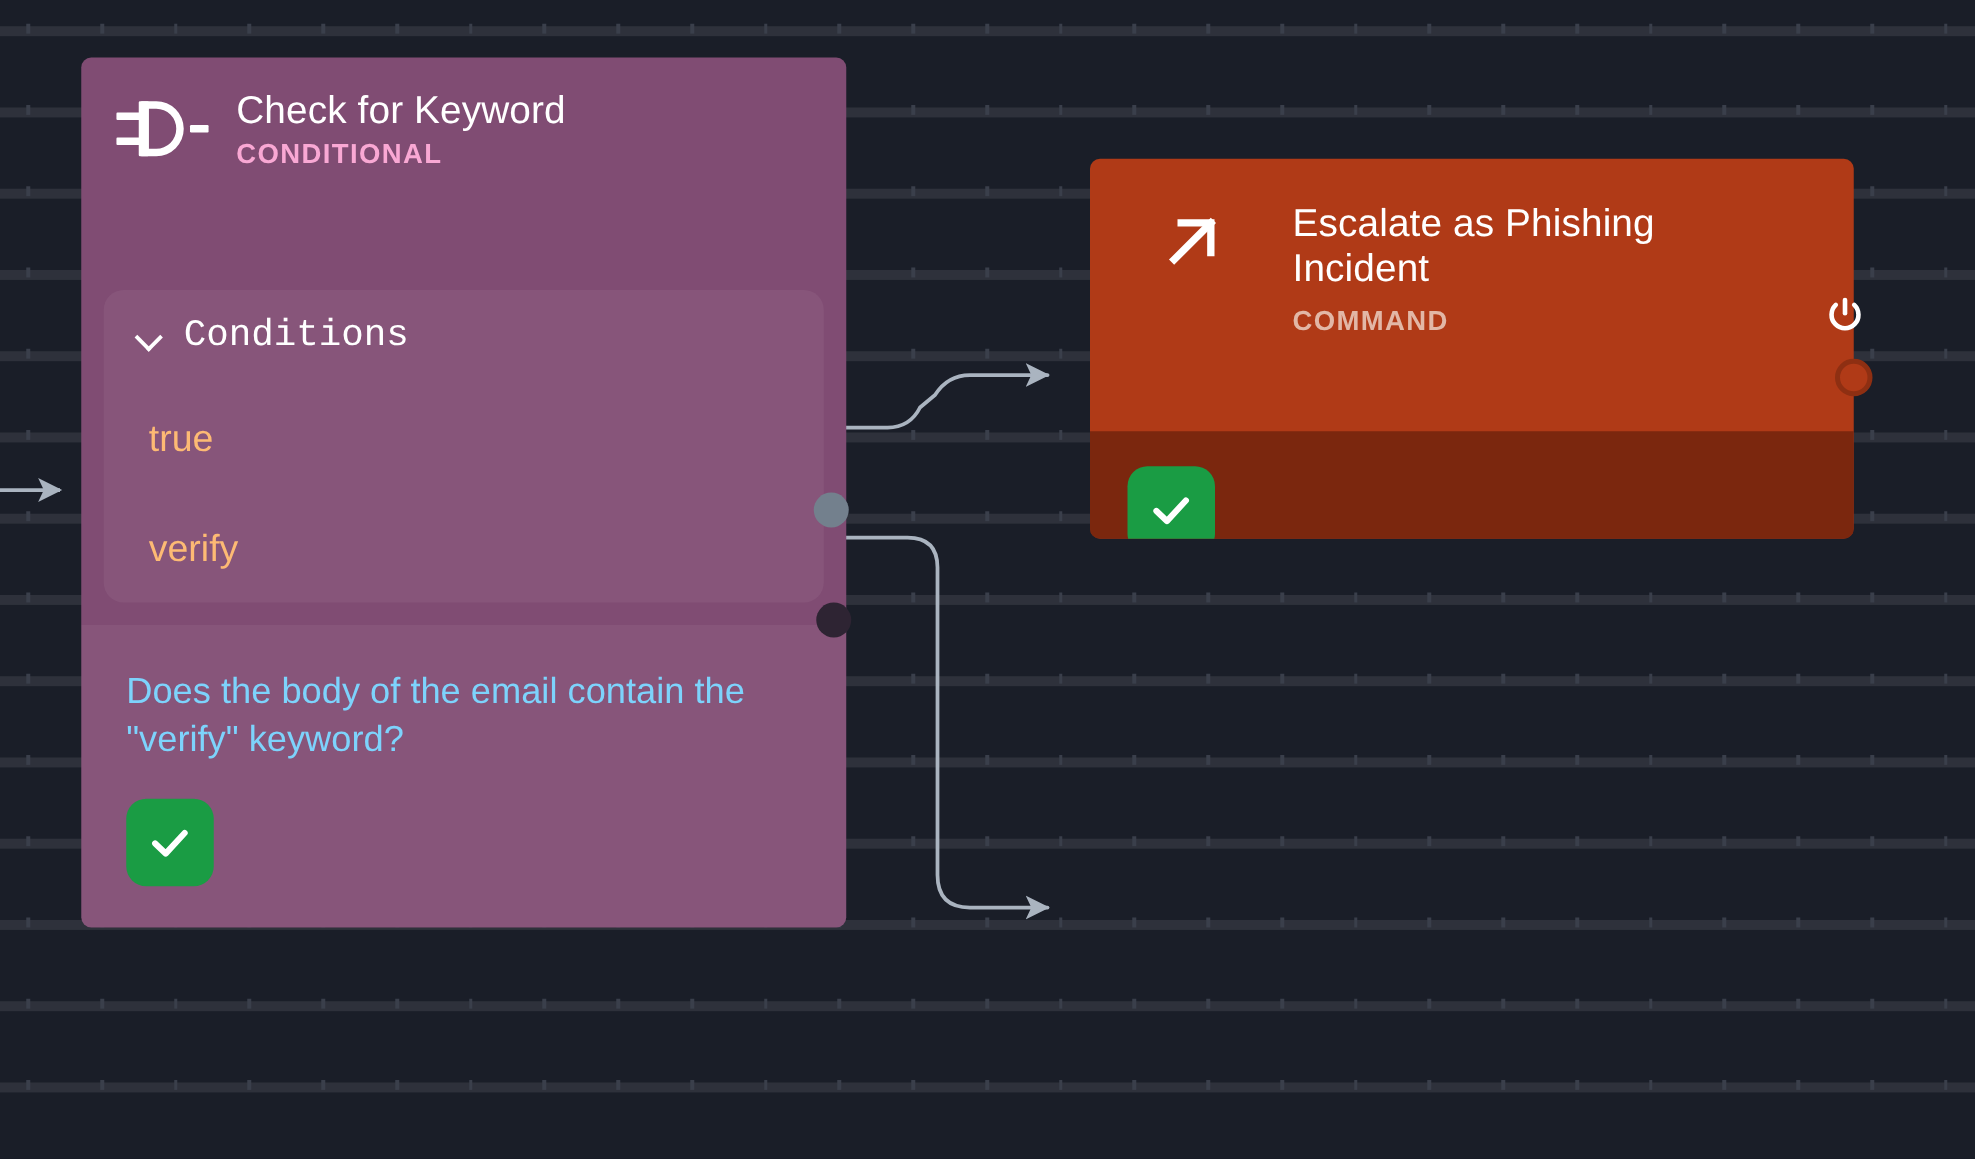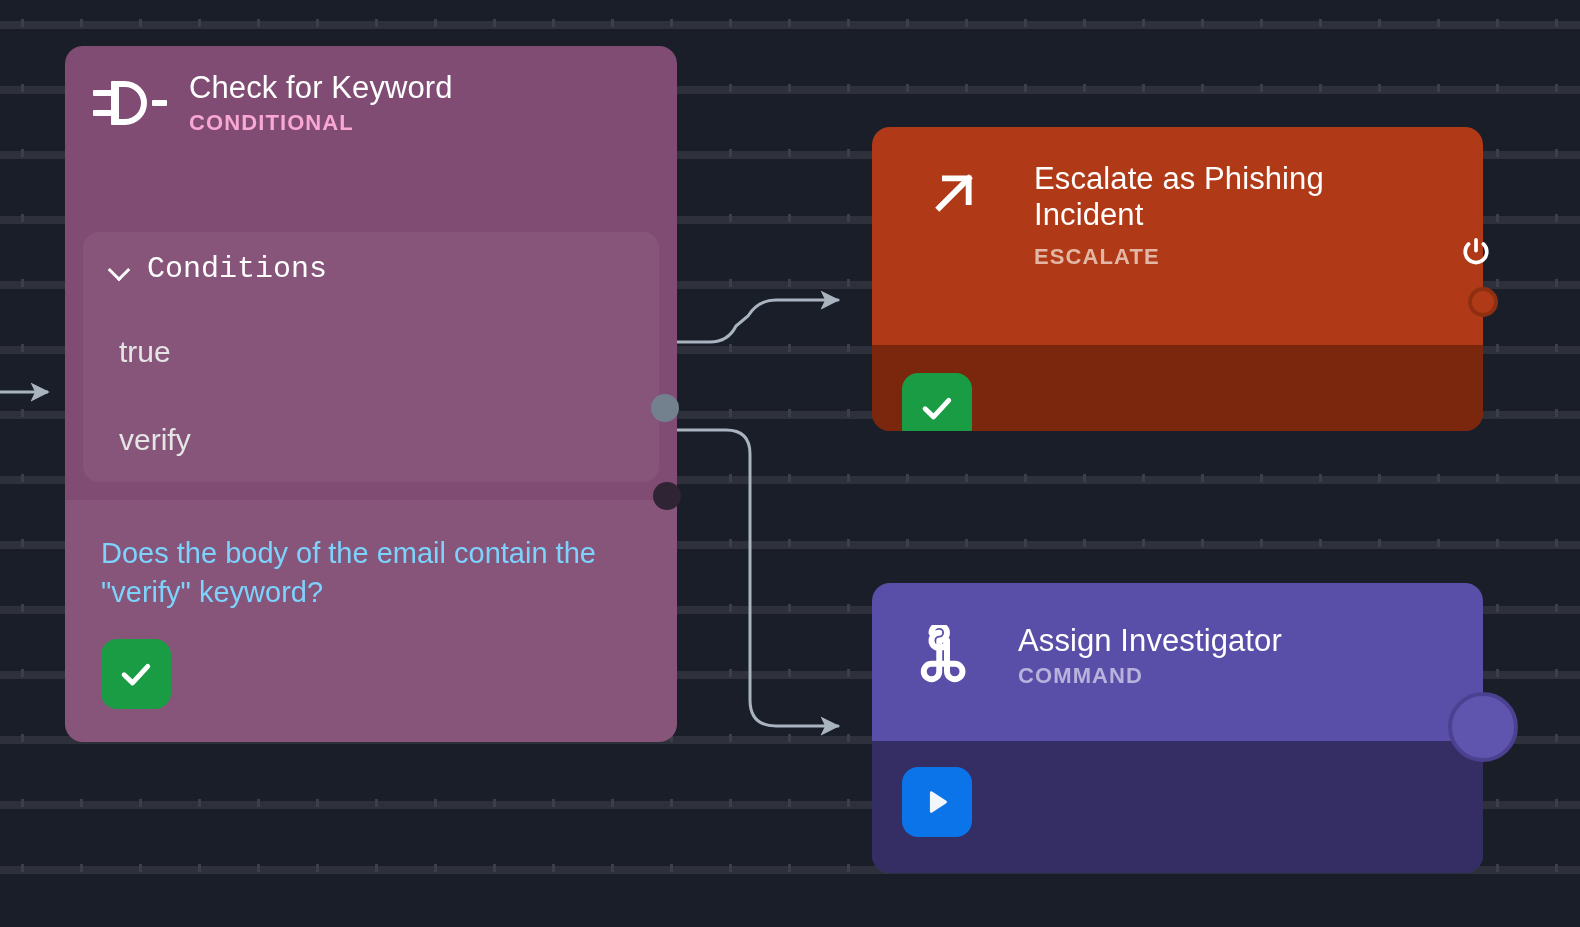--- a/index.html
+++ b/index.html
@@ -27,21 +27,21 @@
     background-position:21px 19px;
     
     -webkit-mask-image: repeating-linear-gradient(to right, #000 0px, #000 3px, transparent 3px, transparent 59px);
     mask-image: repeating-linear-gradient(to right, #000 0px, #000 3px, transparent 3px, transparent 59px);
     -webkit-mask-position:21px 0; mask-position:21px 0;
     pointer-events:none;
   }
   #edges { position:absolute; inset:0; pointer-events:none; }
 
   .node { position:absolute; border-radius:18px; overflow:visible; }
-  .node-inner { position:absolute; inset:0; border-radius:18px; overflow:hidden; }
+  .node-inner { position:absolute; inset:0; border-radius:8px; overflow:hidden; }
   .node-header {
     display:flex; align-items:center; gap:22px;
     padding:24px 28px;
   }
   .node-icon { flex:0 0 auto; display:flex; align-items:center; justify-content:center; }
   .node-titles { display:flex; flex-direction:column; gap:4px; min-width:0; }
   .node-title { color:#ffffff; font-size:31px; line-height:1.15; font-weight:400; letter-spacing:0.1px; }
   .node-subtitle { font-size:22px; font-weight:700; letter-spacing:1.1px; }
   .node-body { position:relative; }
 
@@ -57,21 +57,21 @@
   .cond-head { display:flex; align-items:center; gap:16px; padding:20px 26px 0 26px;font-family:Liberation Mono, monospace; }
   .chev { width:22px; height:14px; position:relative; }
   .chev::before {
     content:""; position:absolute; left:2px; top:0px;
     width:13px; height:13px;
     border-left:3px solid #ffffff; border-bottom:3px solid #ffffff;
     transform:rotate(-45deg);
   }
   .cond-head-label { color:#ffffff; font-size:30px; }
   .cond-row { position:relative; height:60px; display:flex; align-items:center; }
-  .cond-row .lbl { color:#e5e5e5; font-size:30px; padding-left:36px; }
+  .cond-row .lbl { color:#fdba74; font-size:30px; padding-left:36px; }
   #cond-rows { position:absolute; left:0; right:0; top:76px; }
   #cond-rows .cond-row:first-child { margin-top:14px; }
   #cond-rows .cond-row:last-child { margin-top:28px; }
 
   .handle {
     position:absolute; border-radius:50%;
   }
   .handle-true {
     width:28px; height:28px; background:#73808d;
     right:-2px; top:16px;
@@ -216,21 +216,21 @@
         <span class="node-icon">
           <svg width="64" height="64" viewBox="0 0 24 24">
             <g fill="none" stroke="#ffffff" stroke-width="2.2" stroke-linecap="square">
               <path d="M6.5 17.5 L17.5 6.5"></path>
               <path d="M8.6 6.5 L17.5 6.5 L17.5 15.4"></path>
             </g>
           </svg>
         </span>
         <span class="node-titles" style="max-width:400px;">
           <span class="node-title">Escalate as Phishing Incident</span>
-          <span class="node-subtitle" style="margin-top:8px;">ESCALATE</span>
+          <span class="node-subtitle" style="margin-top:8px;">COMMAND</span>
         </span>
       </div>
 
       <div id="esc-body" class="node-body">
         <div class="badge badge-green">
           <svg width="38" height="38" viewBox="0 0 24 24">
             <path d="M4.5 12.5 L9.8 17.6 L19.4 7.2" fill="none" stroke="#ffffff" stroke-width="3.1" stroke-linecap="round" stroke-linejoin="round"></path>
           </svg>
         </div>
       </div>
@@ -241,40 +241,14 @@
         <g fill="none" stroke="#ffffff" stroke-width="2.6" stroke-linecap="round">
           <path d="M12 3.5 L12 11"></path>
           <path d="M6.8 6.3 A 7.6 7.6 0 1 0 17.2 6.3"></path>
         </g>
       </svg>
     </span>
 
     <div class="handle handle-escalate-out"></div>
   </div>
 
-  <div class="node" id="node-command">
-    <div class="node-inner">
-
-      <div class="node-header">
-        <span class="node-icon">
-          <svg width="62" height="62" viewBox="0 0 24 24">
-            <path d="M9 3 a3 3 0 1 0 3 3 v12 a3 3 0 1 0 3 -3 H6 a3 3 0 1 0 3 3 V6 a3 3 0 1 0 -3 -3" fill="none" stroke="#ffffff" stroke-width="2.3" stroke-linecap="round" stroke-linejoin="round"></path>
-          </svg>
-        </span>
-        <span class="node-titles">
-          <span class="node-title">Assign Investigator</span>
-          <span class="node-subtitle">COMMAND</span>
-        </span>
-      </div>
-
-      <div id="cmd-body" class="node-body">
-        <div class="badge badge-blue">
-          <svg width="34" height="34" viewBox="0 0 24 24">
-            <path d="M8 5.4 L18 12 L8 18.6 Z" fill="#f3f6fa" stroke="#f3f6fa" stroke-width="2" stroke-linejoin="round"></path>
-          </svg>
-        </div>
-      </div>
-    </div>
-
-    <div class="handle handle-command-out"></div>
-  </div>
 
 </div>
 
 </body></html>

